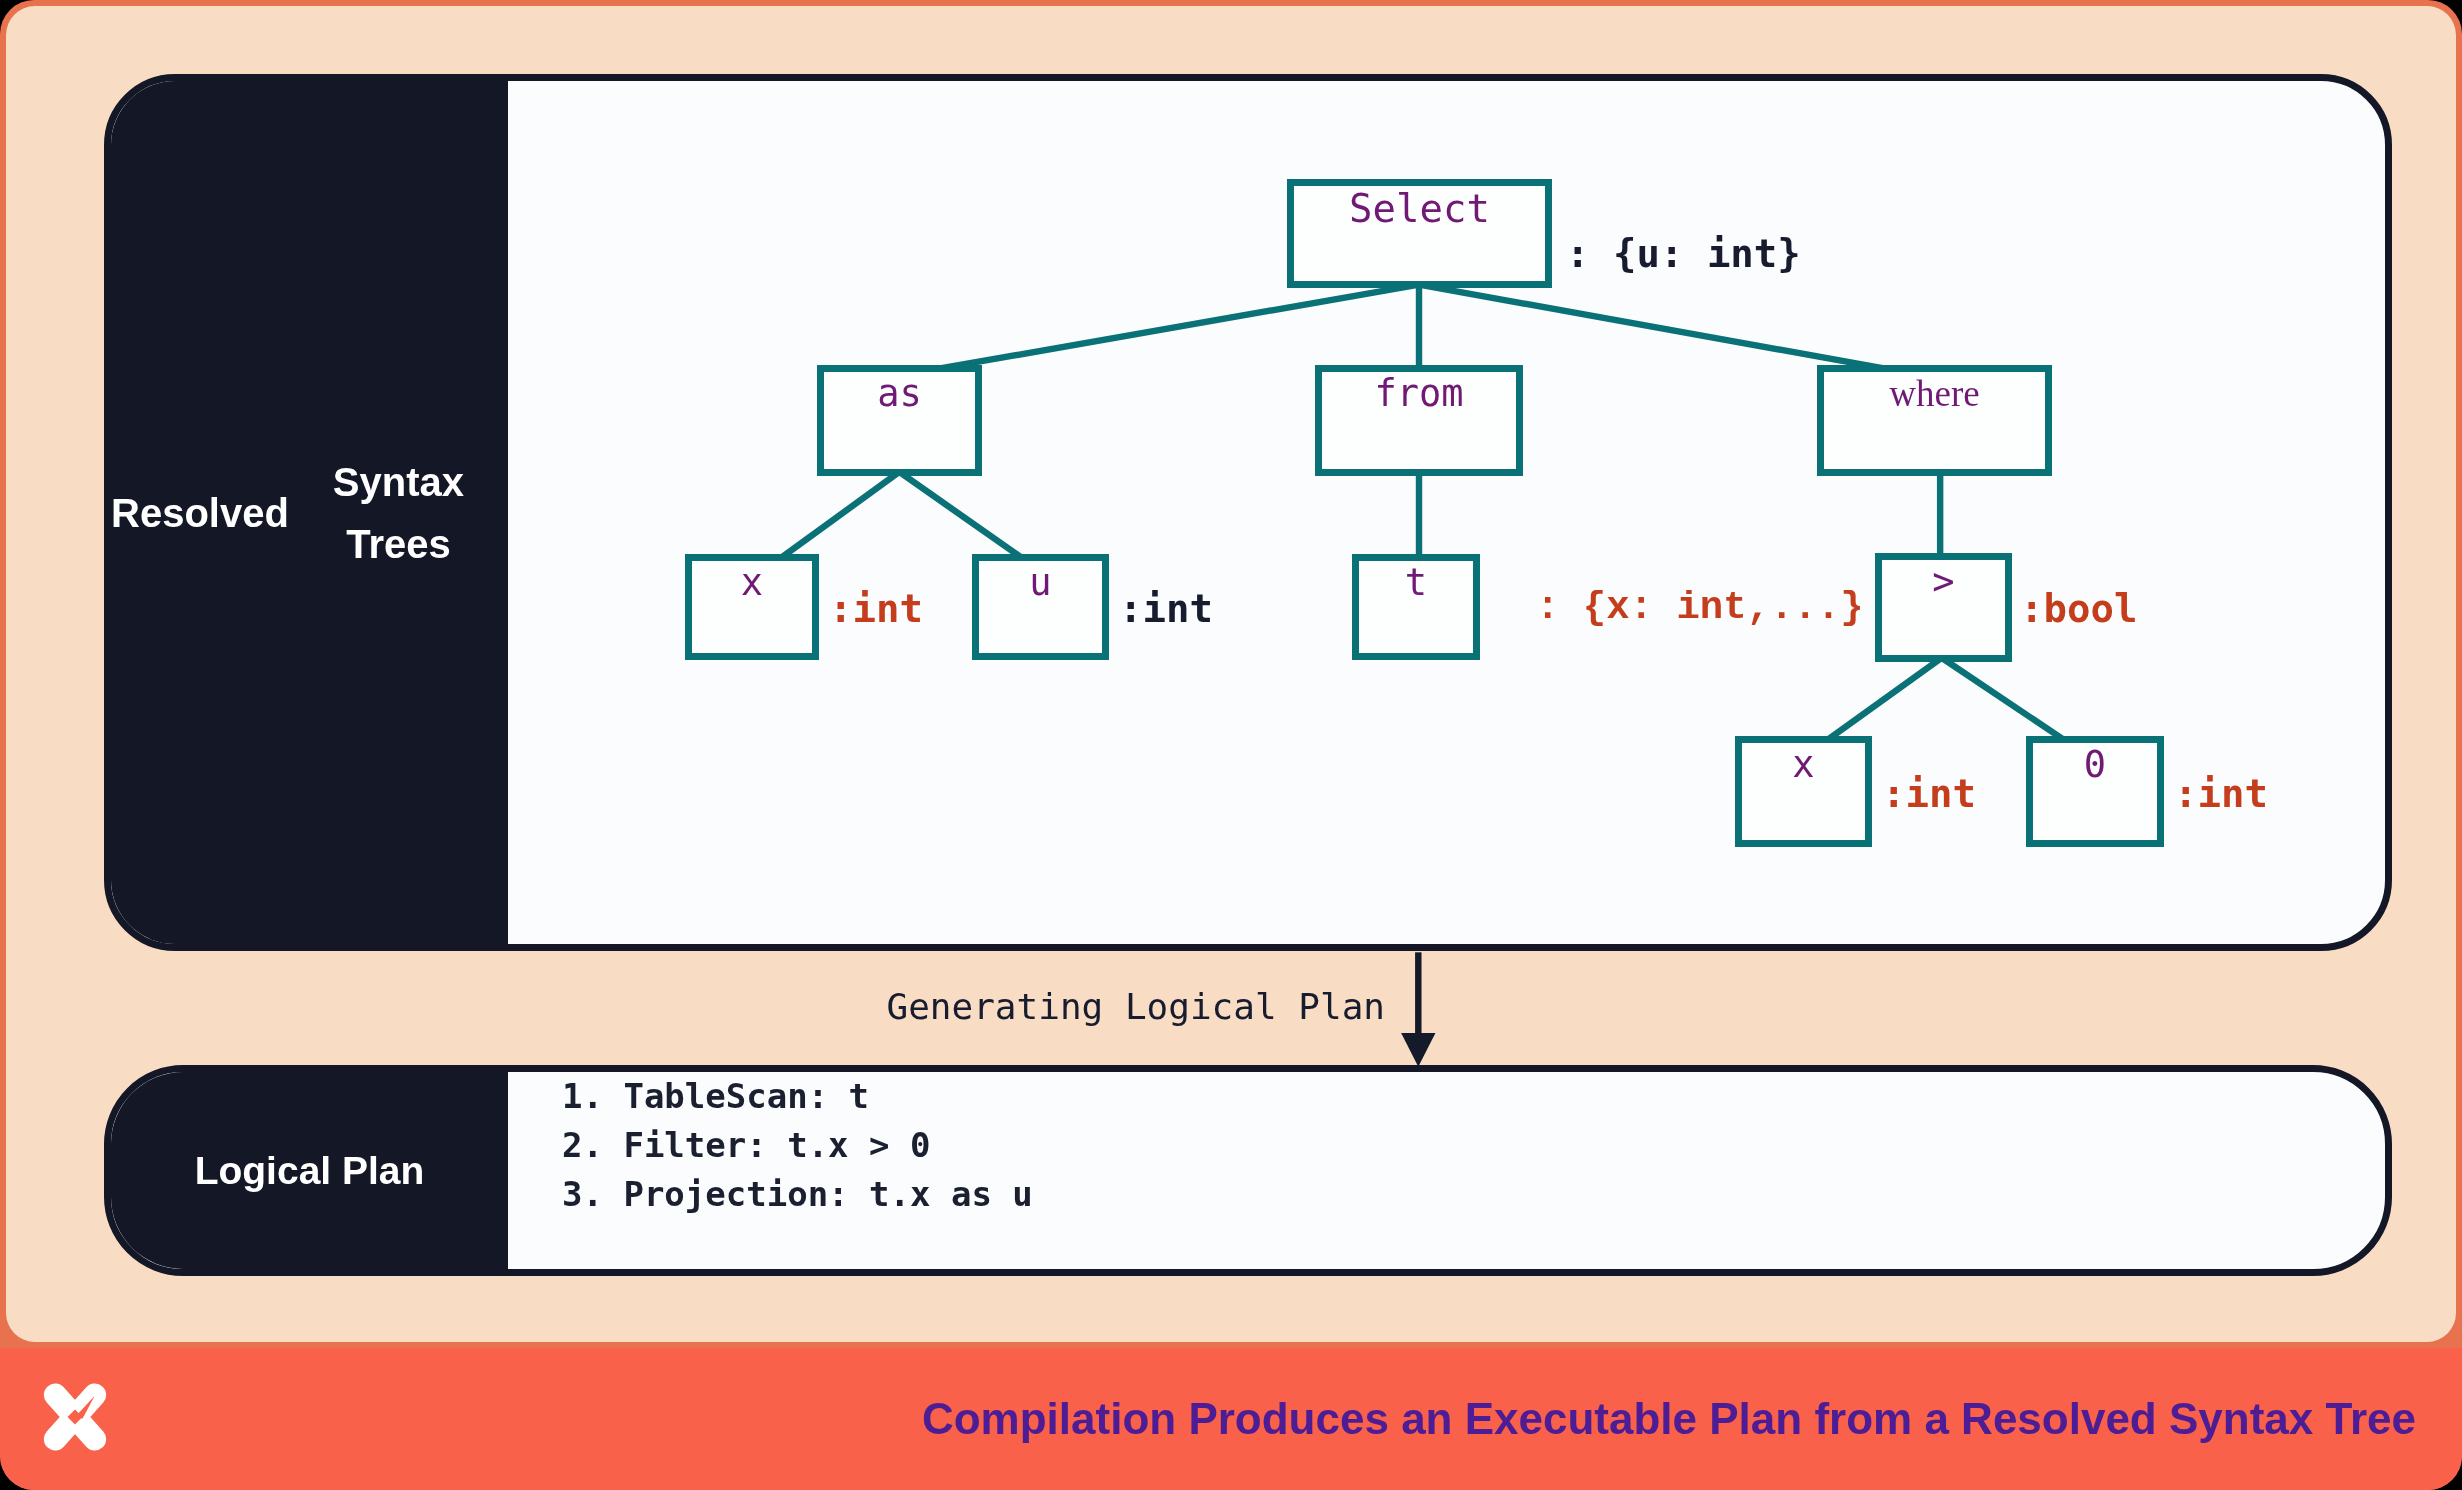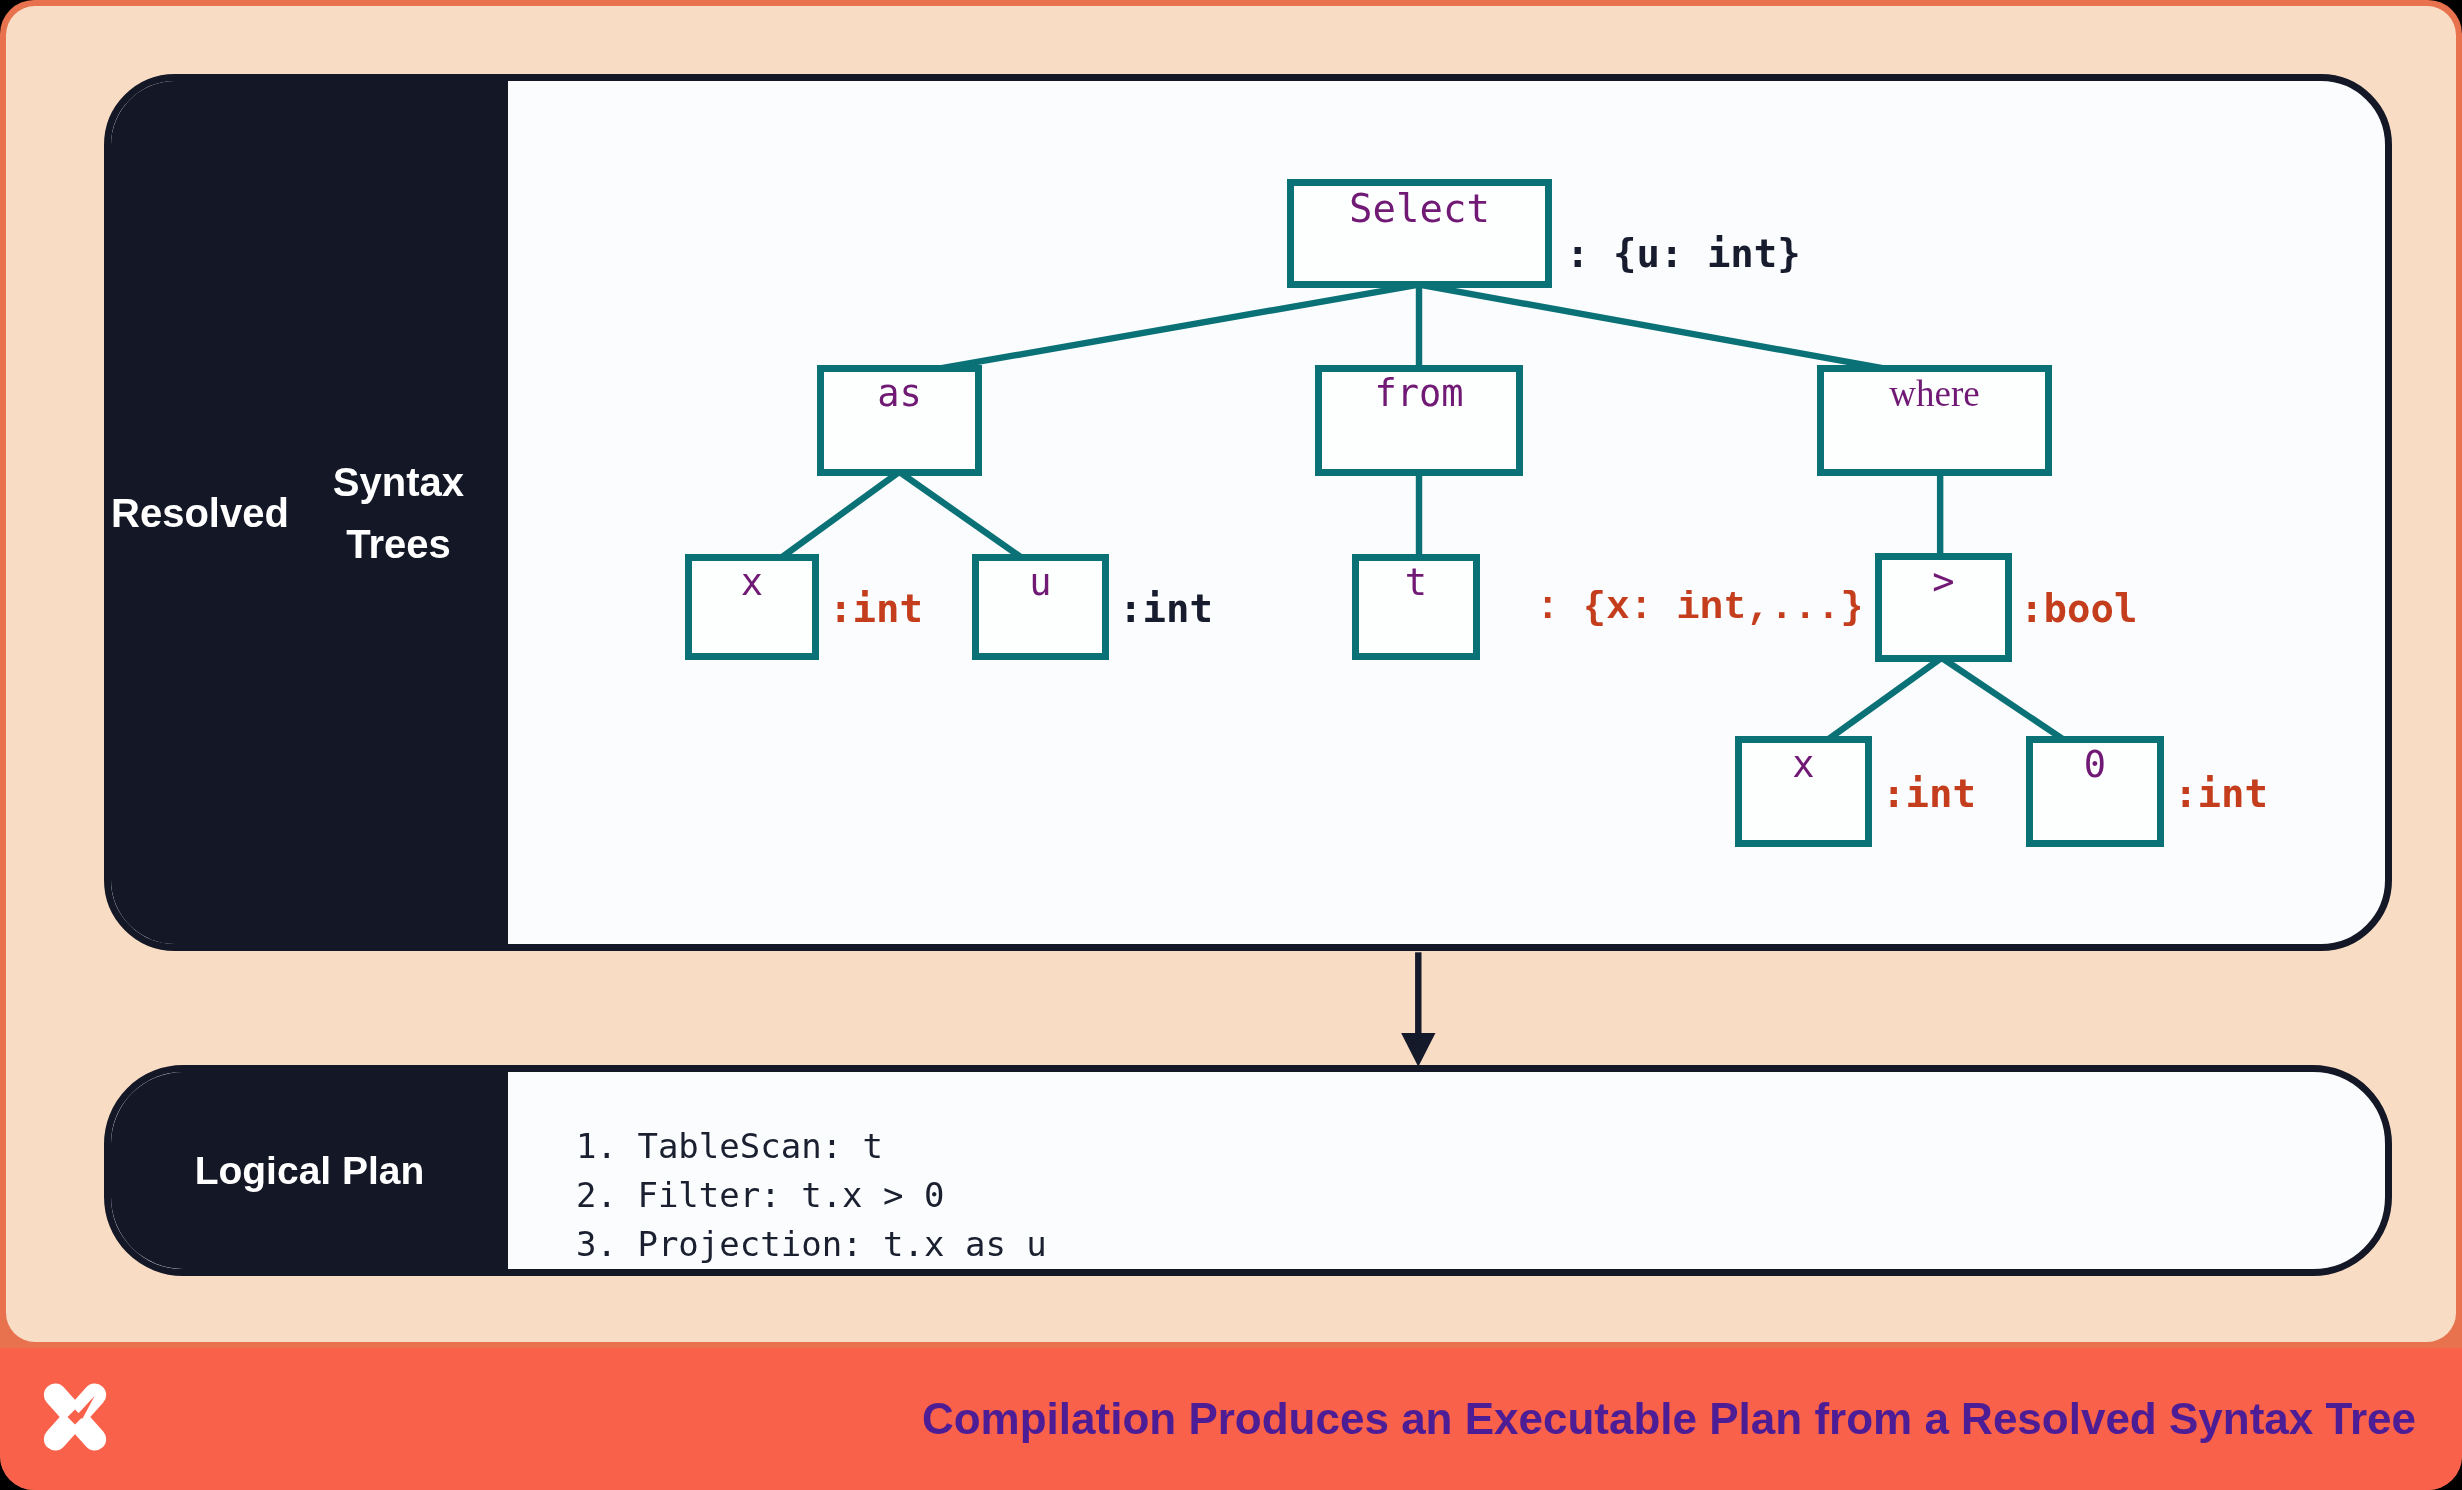--- a/index.html
+++ b/index.html
@@ -54,22 +54,22 @@
 
   .edges, .flow-arrow { position:absolute; left:0; top:0; pointer-events:none; }
 
   
   .transition-label { position:absolute; right:1077px; top:1006px;
       transform:translateY(-50%); font-family:"DejaVu Sans Mono", monospace;
       font-size:36px; color:#171C2E; white-space:nowrap; }
 
   
   .plan-list { position:absolute; left:397px; right:0; top:0; bottom:0;
-      display:flex; flex-direction:column; justify-content:flex-end;
-      padding-left:68px; }
+      display:flex; flex-direction:column; justify-content:flex-start;
+      padding-left:54px;font-weight:bold; }
   .plan-step { font-family:"DejaVu Sans Mono", monospace; font-size:34px;
       line-height:49px; color:#1A2030; white-space:nowrap; }
 
   
   .bottom-bar { position:absolute; left:0; right:0; top:1348px; bottom:0;
       background:#F9614A; border-radius:0 0 34px 34px; }
   .footer-title { position:absolute; right:46px; top:71px; transform:translateY(-50%);
       color:#4c1d95; font-weight:bold; font-size:44px; white-space:nowrap; }
   .logo { position:absolute; left:37px; top:31px; width:76px; height:76px; }
 </style>
@@ -132,20 +132,21 @@
   </div>
 
   <div class="ann ann-ink" id="a-select">: {u: int}</div>
   <div class="ann" id="a-x1">:int</div>
   <div class="ann ann-ink" id="a-u">:int</div>
   <div class="ann" id="a-t">: {x: int,...}</div>
   <div class="ann" id="a-gt">:bool</div>
   <div class="ann" id="a-x2">:int</div>
   <div class="ann" id="a-zero">:int</div>
 
+  <div class="transition-label">Generating Logical Plan</div>
   <svg class="flow-arrow" width="2462" height="1490" viewBox="0 0 3444 2084">
     <line x1="1984" y1="1332" x2="1984" y2="1450" stroke="#151A2B" stroke-width="9"></line>
     <polygon points="1960,1445 2008,1445 1984,1492" fill="#151A2B"></polygon>
   </svg>
 
   <div class="panel panel-bottom">
     <div class="sidebar">
       <div class="sb-single">Logical Plan</div>
     </div>
     <div class="plan-list">

